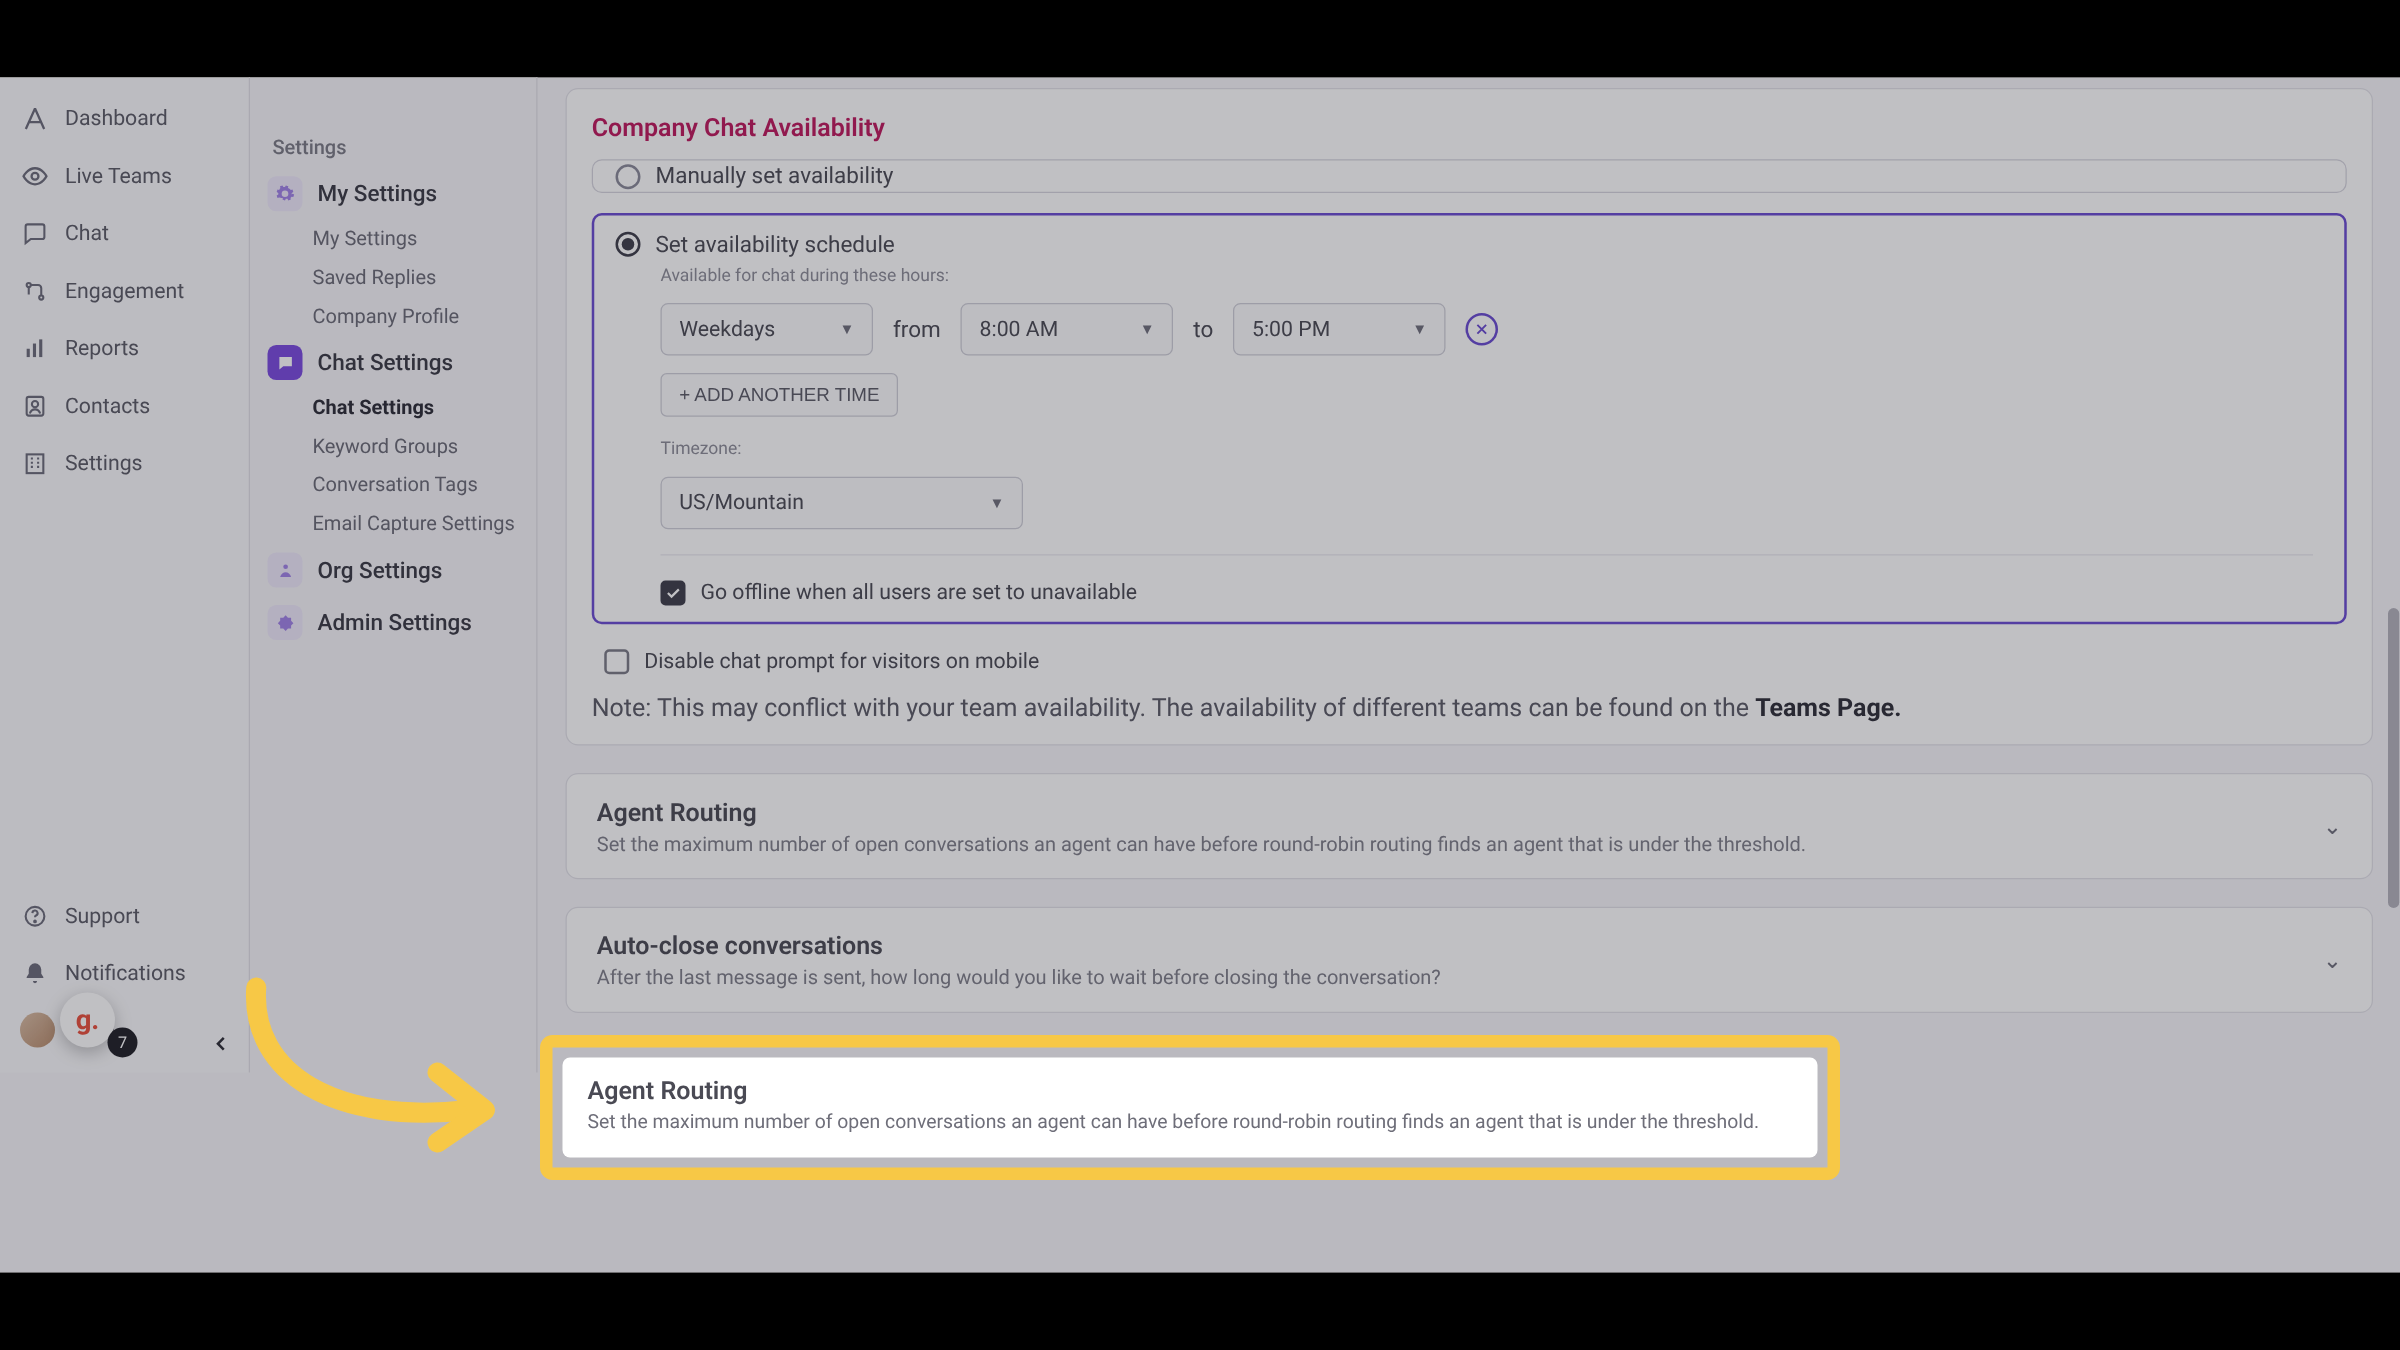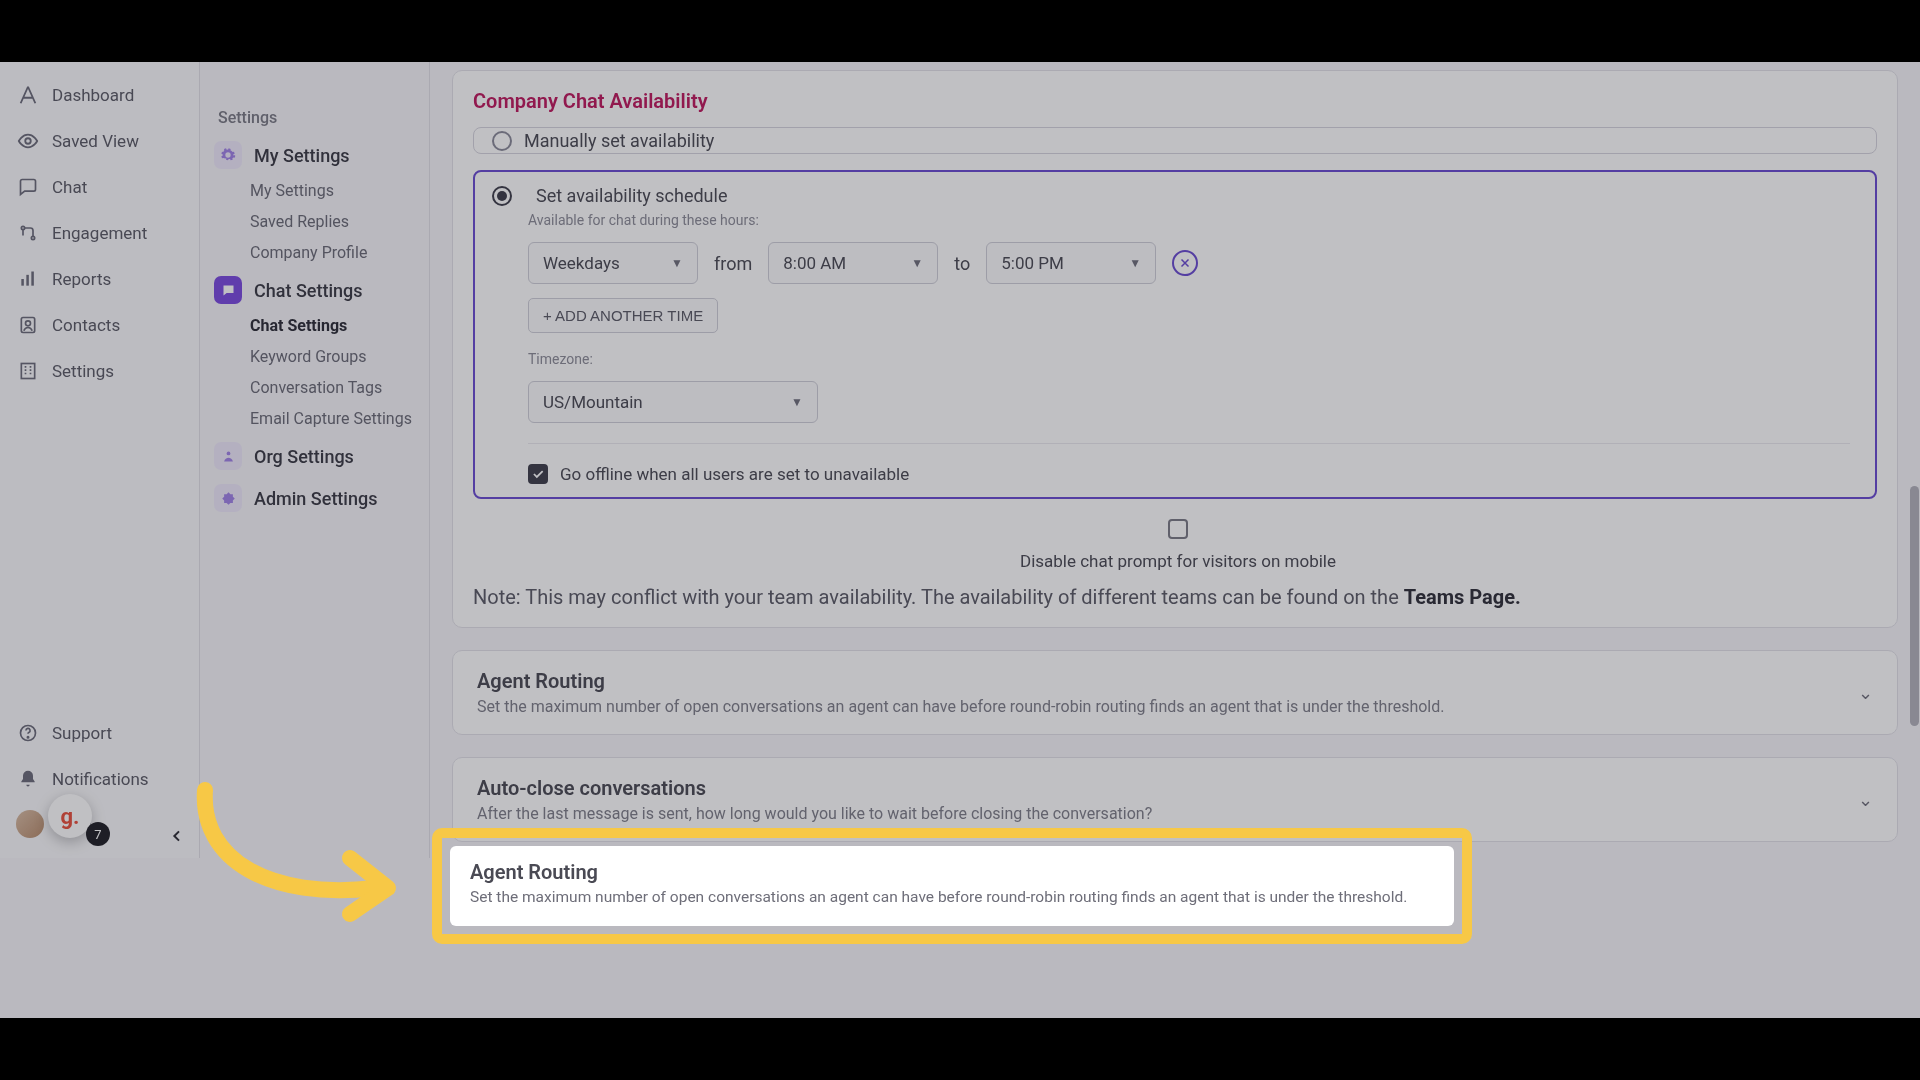--- a/index.html
+++ b/index.html
@@ -85,21 +85,21 @@
               </span>
             <span>Dashboard</span>
           </div>
           <div class="nav-item">
             <span class="ico">
                 <svg width="22" height="22" viewBox="0 0 24 24" fill="none" stroke="currentColor" stroke-width="2">
                   <circle cx="12" cy="12" r="3"></circle>
                   <path d="M2 12s3.5-7 10-7 10 7 10 7-3.5 7-10 7S2 12 2 12z"></path>
                 </svg>
               </span>
-            <span>Saved View</span>
+            <span>Live Teams</span>
           </div>
           <div class="nav-item">
             <span class="ico">
                 <svg width="20" height="20" viewBox="0 0 24 24" fill="none" stroke="currentColor" stroke-width="2">
                   <path d="M21 15a2 2 0 0 1-2 2H8l-5 4V5a2 2 0 0 1 2-2h14a2 2 0 0 1 2 2z"></path>
                 </svg>
               </span>
             <span>Chat</span>
           </div>
           <div class="nav-item">
@@ -225,21 +225,21 @@
         <div class="scroll-thumb"></div>
         <div class="card">
           <div class="card-title">Company Chat Availability</div>
 
           <div class="option-box">
             <span class="radio-circ"></span>
             <span>Manually set availability</span>
           </div>
 
           <div class="option-box selected" style="display:block;">
-            <div style="display:flex;align-items:flex-end;gap:24px;">
+            <div style="display:flex;align-items:flex-start;gap:12px;">
               <span class="radio-circ on"></span>
               <span>Set availability schedule</span>
             </div>
             <div class="schedule-body">
               <div class="muted">Available for chat during these hours:</div>
               <div class="row-line">
                 <div class="select-ctl">
                   <span>Weekdays</span>
                   <span class="caret">▼</span>
                 </div>
@@ -272,21 +272,21 @@
                 <span class="chk checked">
                   <svg width="14" height="14" viewBox="0 0 24 24" fill="none" stroke="#fff" stroke-width="3">
                       <path d="M5 12l5 5L20 7"></path>
                     </svg>
                 </span>
                 <span>Go offline when all users are set to unavailable</span>
               </div>
             </div>
           </div>
 
-          <div class="check-row" style="margin:20px 4px 14px 10px;flex-direction:column;">
+          <div class="check-row" style="margin:20px 4px 14px 10px;">
             <span class="chk"></span>
             <span>Disable chat prompt for visitors on mobile</span>
           </div>
 
           <div class="note-line">
             <span>Note: This may conflict with your team availability. The availability of different teams can be found on the </span><strong>Teams Page.</strong>
           </div>
         </div>
 
         <div class="accordion">

